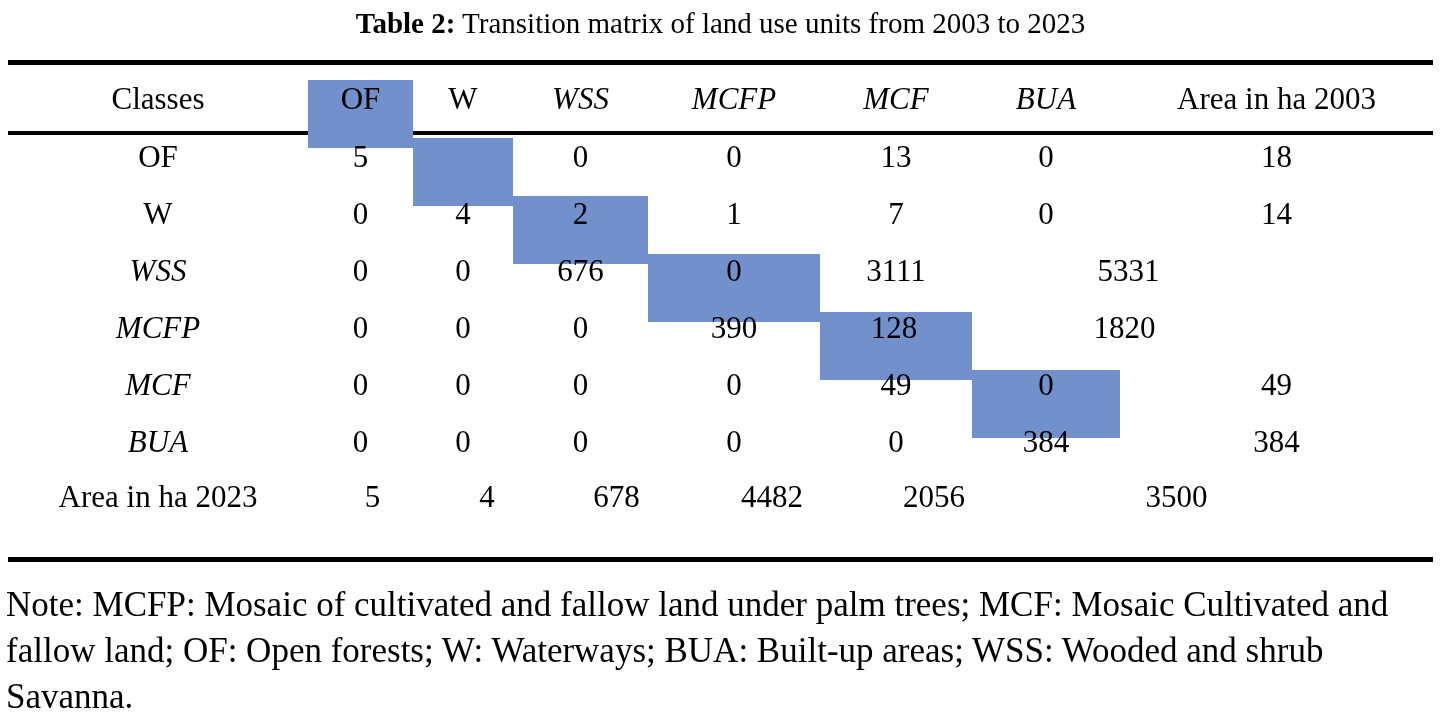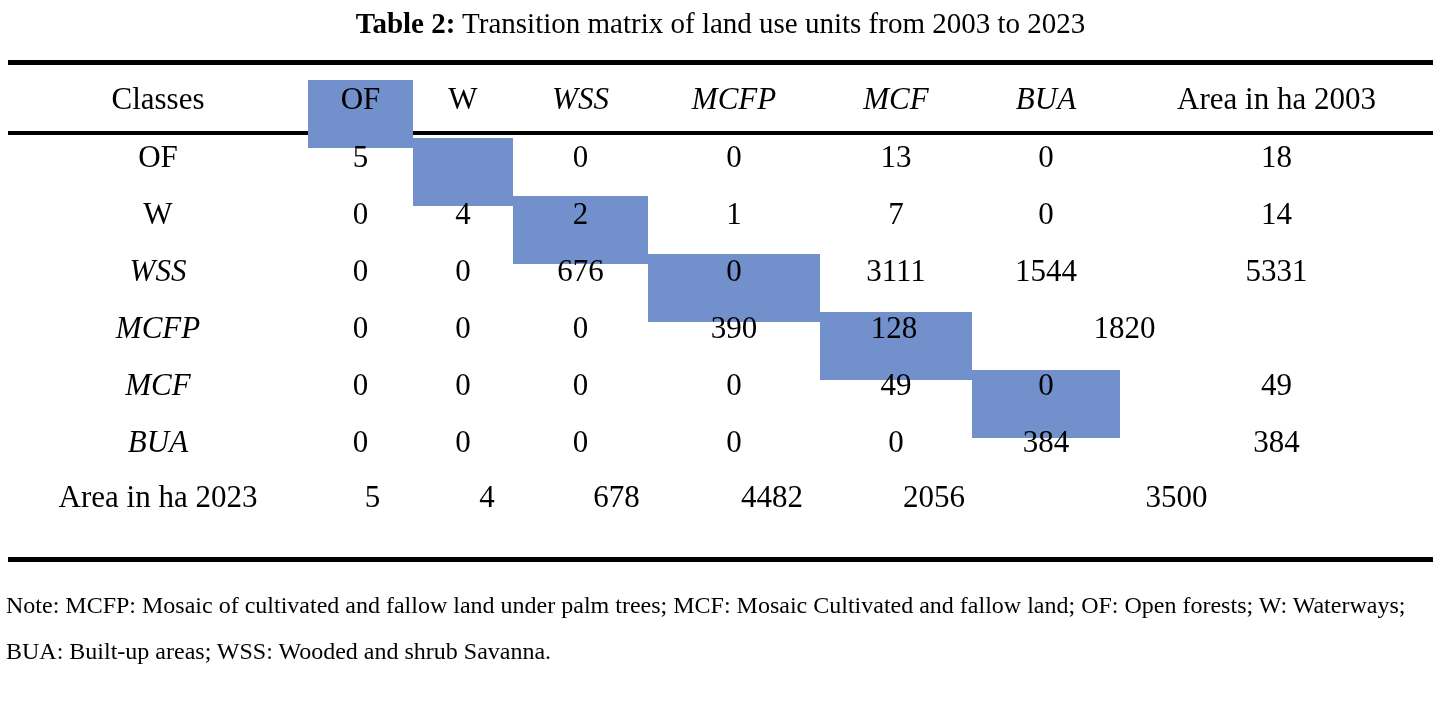--- a/index.html
+++ b/index.html
@@ -102,21 +102,21 @@
     z-index: 1;
     background: #7190cc;
   }
 
   
   .note {
     position: absolute;
     left: 6px;
     top: 582px;
     width: 1432px;
-    font-size: 24px;
+    font-size: 35px;
     line-height: 46px;
     text-align: left;
   }
 </style>
 </head>
 <body>
 
 <div class="page">
 
   <div class="caption">
@@ -170,21 +170,20 @@
       <div class="cell c-area">14</div>
     </div>
 
     <div class="row">
       <div class="cell c-label row-label ital">WSS</div>
       <div class="cell c-of">0</div>
       <div class="cell c-w">0</div>
       <div class="cell c-wss">676</div>
       <div class="cell c-mcfp">0</div>
       <div class="cell c-mcf">3111</div>
-      <div class="cell c-bua">1544</div>
       <div class="cell c-area">5331</div>
     </div>
 
     <div class="row">
       <div class="cell c-label row-label ital">MCFP</div>
       <div class="cell c-of">0</div>
       <div class="cell c-w">0</div>
       <div class="cell c-wss">0</div>
       <div class="cell c-mcfp">390</div>
       <div class="cell c-bua">128</div>

